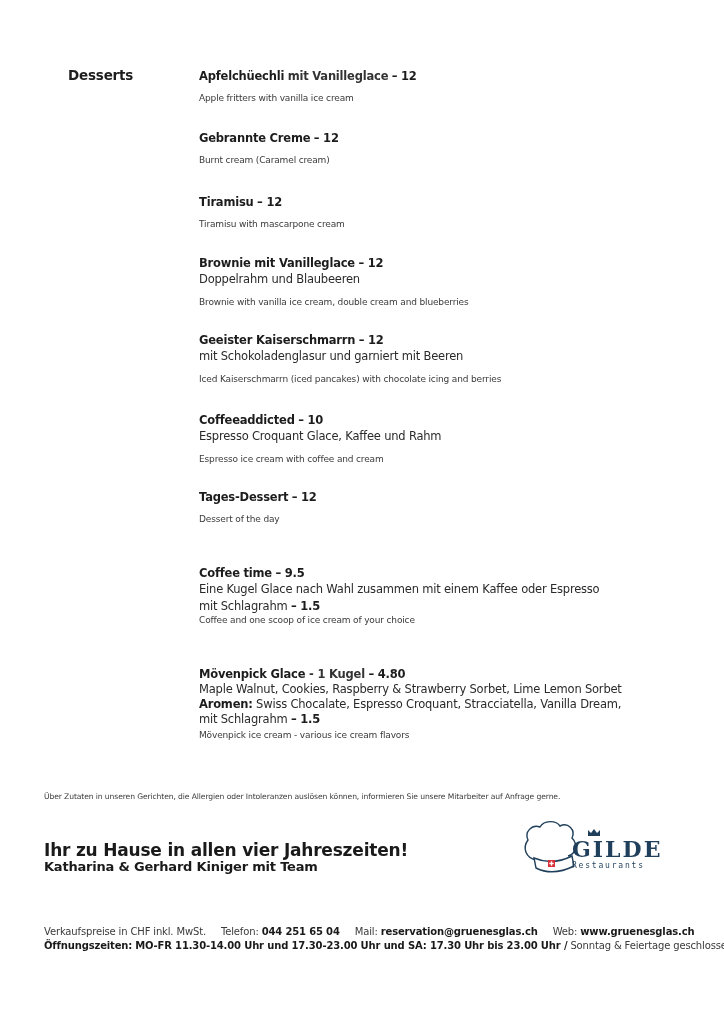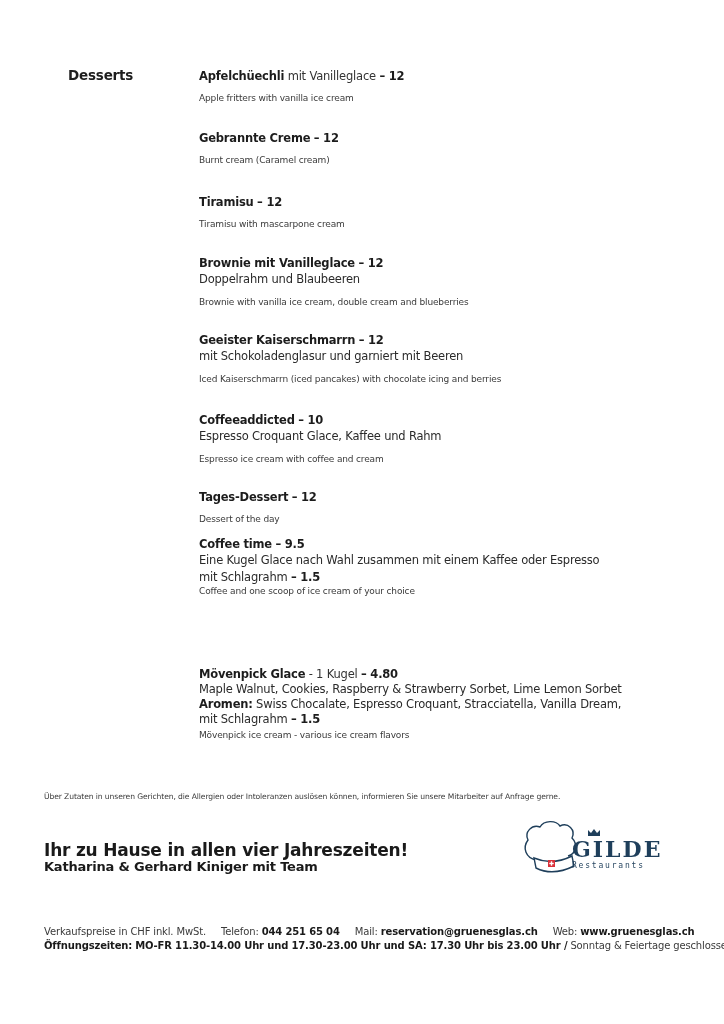--- a/index.html
+++ b/index.html
@@ -11,21 +11,21 @@
     .section-title {
       position: absolute; left: 44px; top: 67px;
       font-size: 13.5px; font-weight: bold; color: #1e1e1e;
       letter-spacing: -0.2px;
       margin-left: 24px;
     }
     .menu { position: absolute; left: 199px; top: 0; width: 470px; }
     .item { position: absolute; left: 0; width: 470px; }
     .item .title { font-size: 11.5px; line-height: 16px; color: #1c1c1c; letter-spacing: -0.2px; white-space: nowrap; }
     .item .title b { font-weight: bold; }
-    .item .title .light { font-weight: normal; color: #333; }
+    .item .title .light { font-weight: bold; color: #333; }
     .item .sub { font-size: 11.5px; line-height: 16.5px; color: #2a2a2a; letter-spacing: -0.2px; white-space: nowrap; }
     .item .sub b { font-weight: bold; color: #1c1c1c; }
     .item .en { font-size: 9px; line-height: 12px; color: #3a3a3a; letter-spacing: -0.15px; white-space: nowrap; }
     .gap1 { margin-top: 8px; }
     .gap0 { margin-top: 2px; }
 
     .allergen {
       position: absolute; left: 44px; top: 792px;
       font-size: 7.6px; color: #3a3a3a; letter-spacing: -0.1px; white-space: nowrap;
     }
@@ -110,21 +110,21 @@
   </div>
 
   <div class="item" style="top:489px">
     <div class="title">
       <b>Tages-Dessert</b>
       <b>– 12</b>
     </div>
     <div class="en gap1">Dessert of the day</div>
   </div>
 
-  <div class="item" style="top:536px">
+  <div class="item" style="top:565px">
     <div class="title">
       <b>Coffee time</b>
       <b>– 9.5</b>
     </div>
     <div class="sub">Eine Kugel Glace nach Wahl zusammen mit einem Kaffee oder Espresso</div>
     <div class="sub">
       <span>mit Schlagrahm</span>
       <b>– 1.5</b>
     </div>
     <div class="en">Coffee and one scoop of ice cream of your choice</div>

